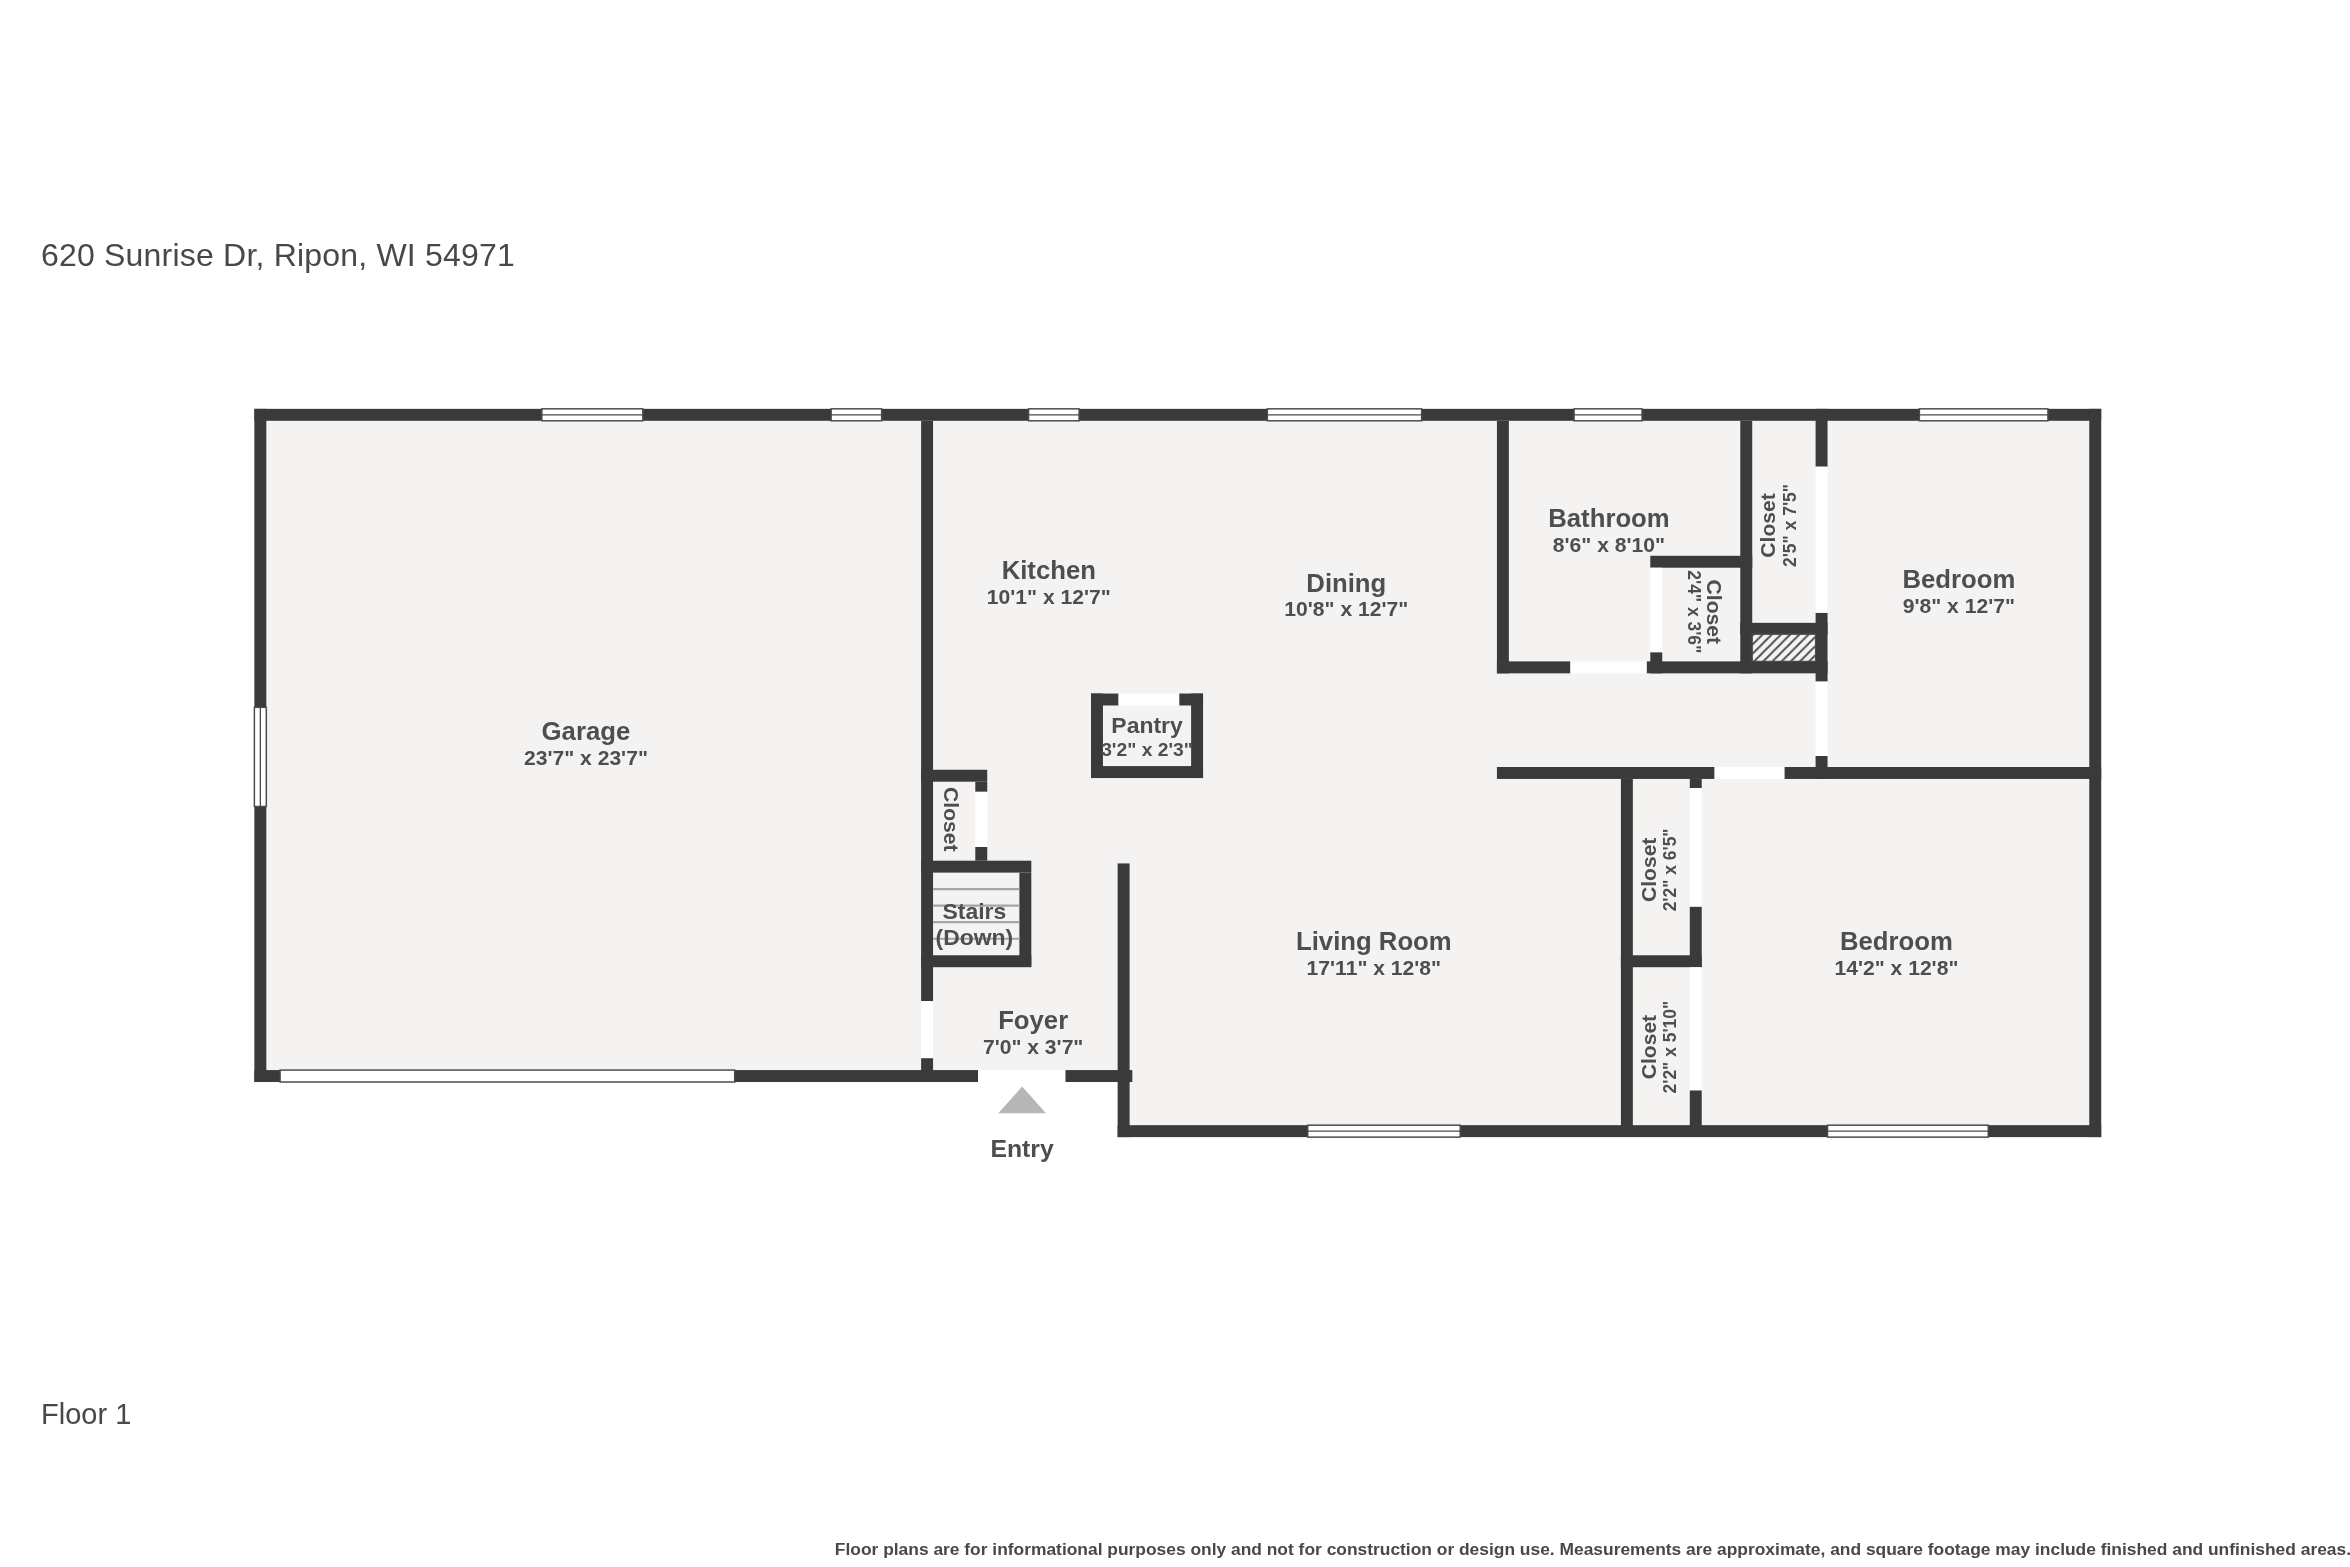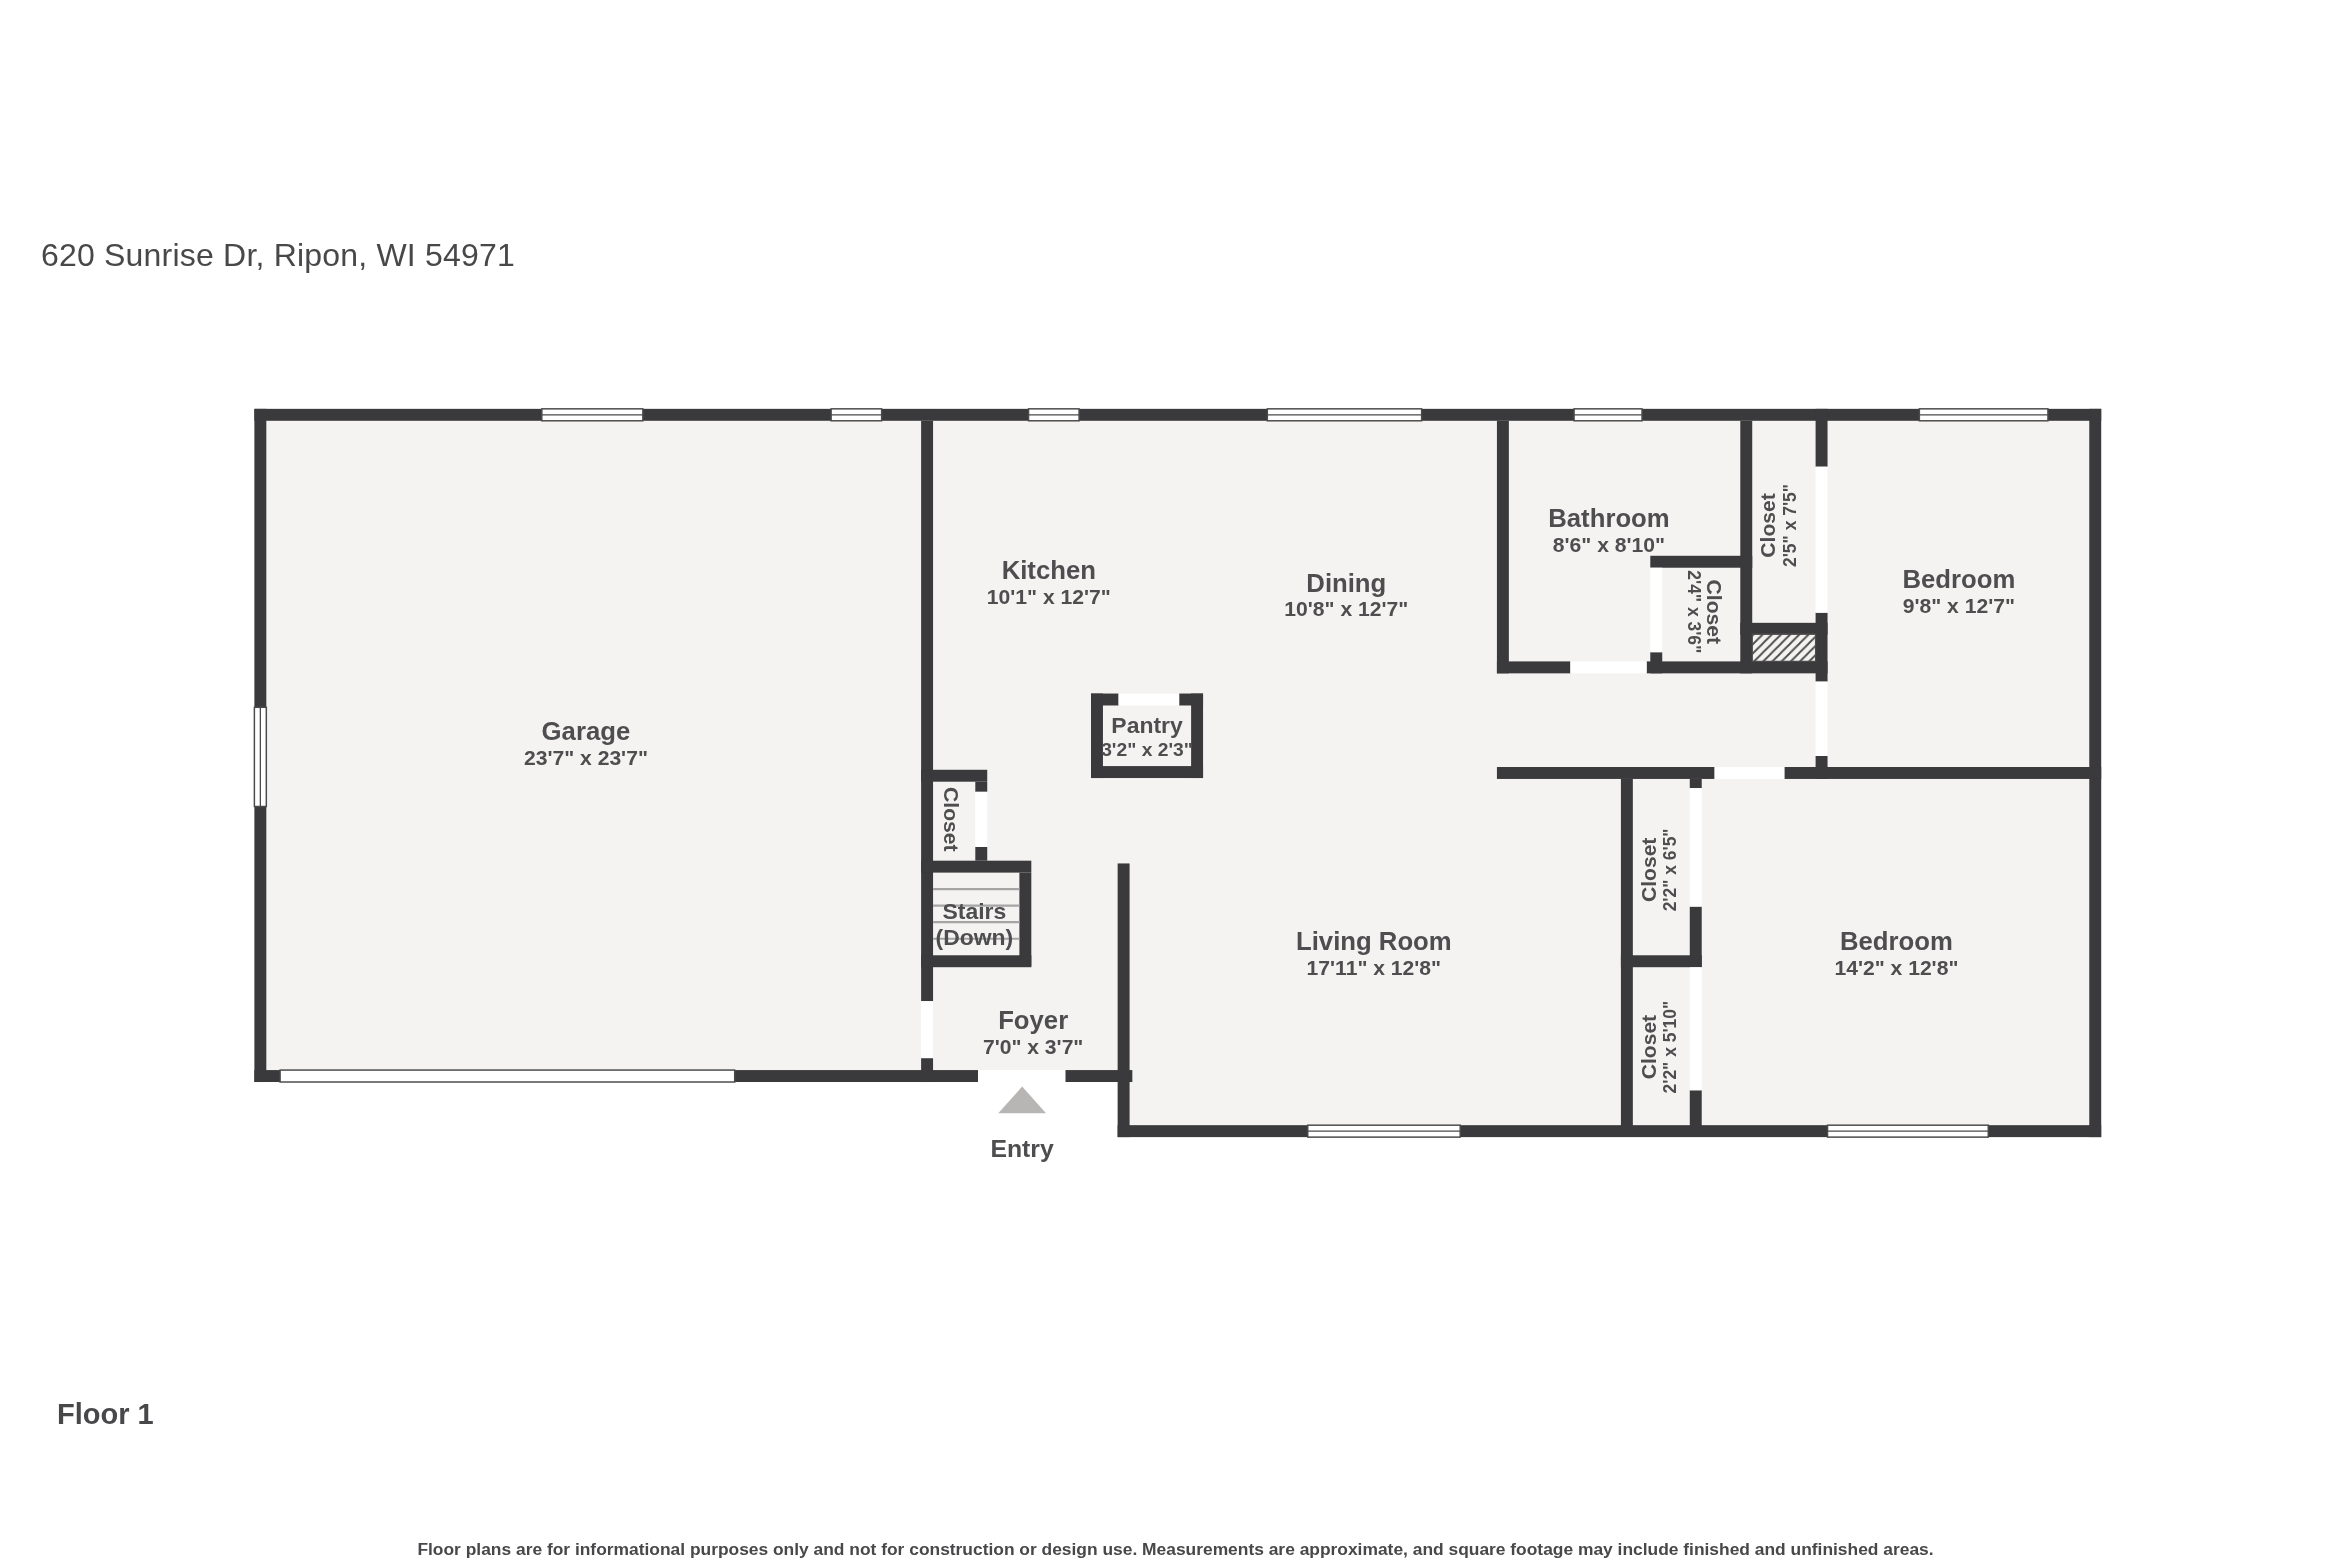--- a/index.html
+++ b/index.html
@@ -1,20 +1,20 @@
 <!DOCTYPE html>
 <html style="--wall: #3a3a3c; --floor: #f4f3f1; --text: #4e4e50; --text_dark: #48484a; --win: #4a4a4a; --entry_arrow: #b7b6b5;font-size:14.7px"><head>
 <meta charset="utf-8">
 <style>
   :root{ --wall:#3a3a3c; --floor:#f4f3f1; --text:#4e4e50; --text_dark:#48484a; --win:#4a4a4a; --entry_arrow:#b7b6b5; }
   html,body{margin:0;padding:0;background:#fff;}
   body{width:2351px;height:1568px;position:relative;font-family:"Liberation Sans",sans-serif;}
   .page-title{position:absolute;left:41px;top:237px;font-size:32px;font-weight:400;color:var(--text_dark);letter-spacing:0.2px;}
-  .floor-label{position:absolute;left:41px;top:1398px;font-size:29px;font-weight:700;color:var(--text_dark);margin-left:16px;}
-  .disclaimer{position:absolute;left:0;top:1539px;width:100%;text-align:center;font-size:17.4px;font-weight:700;color:var(--text_dark);}
+  .floor-label{position:absolute;left:41px;top:1398px;font-size:29px;font-weight:400;color:var(--text_dark);}
+  .disclaimer{position:absolute;left:0;top:1539px;width:100%;text-align:right;font-size:17.4px;font-weight:700;color:var(--text_dark);}
   svg{position:absolute;left:0;top:0;}
   .floor{fill:var(--floor);}
   .wall{fill:var(--wall);}
   .doorgap{fill:#ffffff;}
   .win{fill:#ffffff;stroke:var(--win);stroke-width:1.6;}
   .winline{stroke:var(--win);stroke-width:1.4;}
   .tread{stroke:#a5a5a5;stroke-width:2.4;}
   text{font-family:"Liberation Sans",sans-serif;fill:var(--text);font-weight:700;}
   .rn{font-size:28px;} .rd{font-size:23px;}
   .pn{font-size:25px;} .pd{font-size:21px;}

